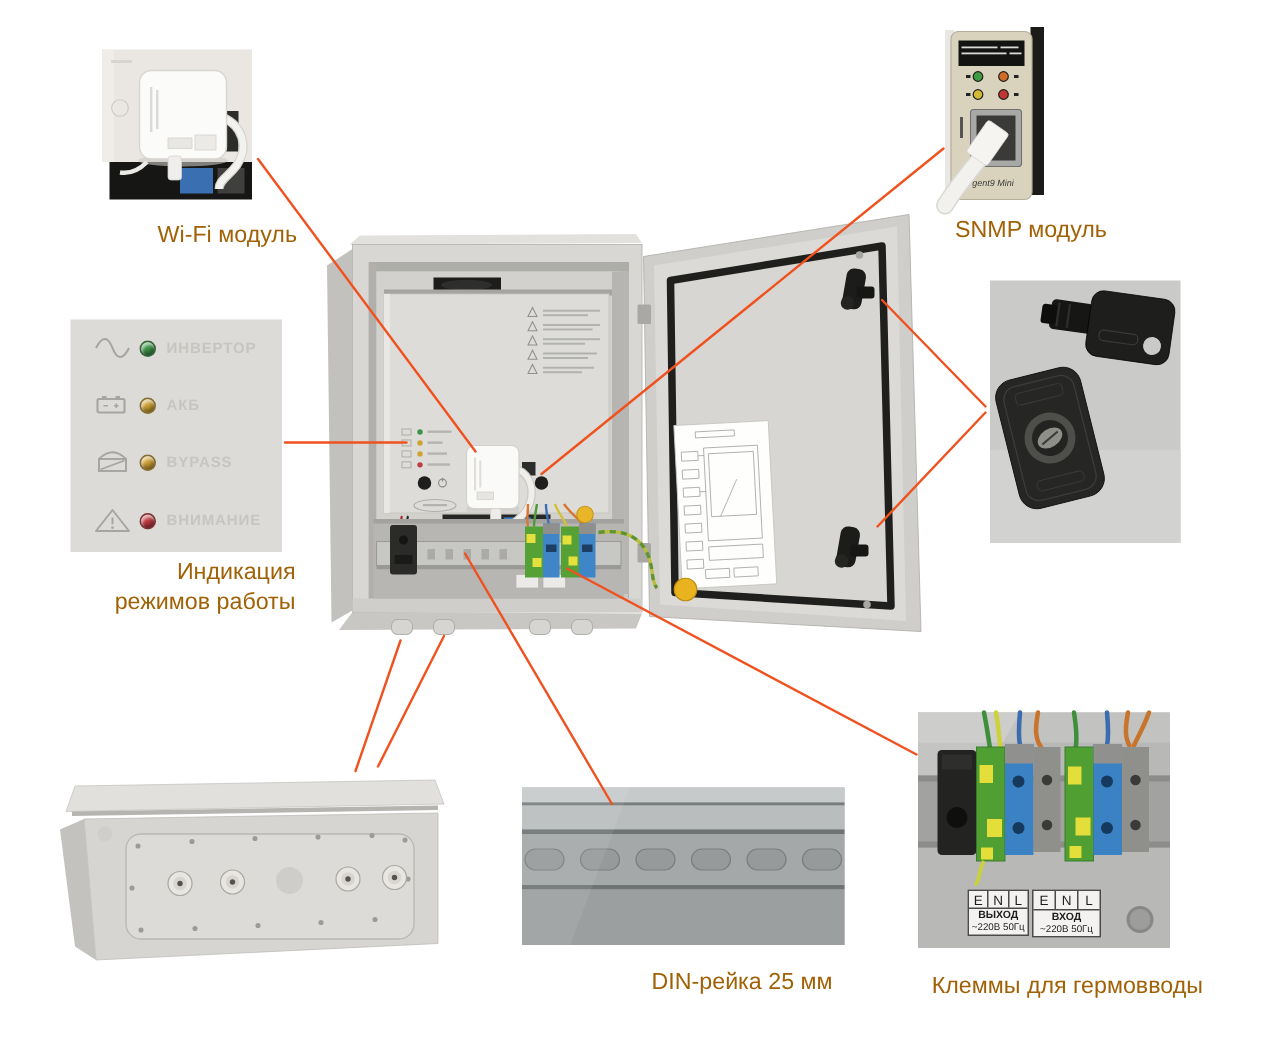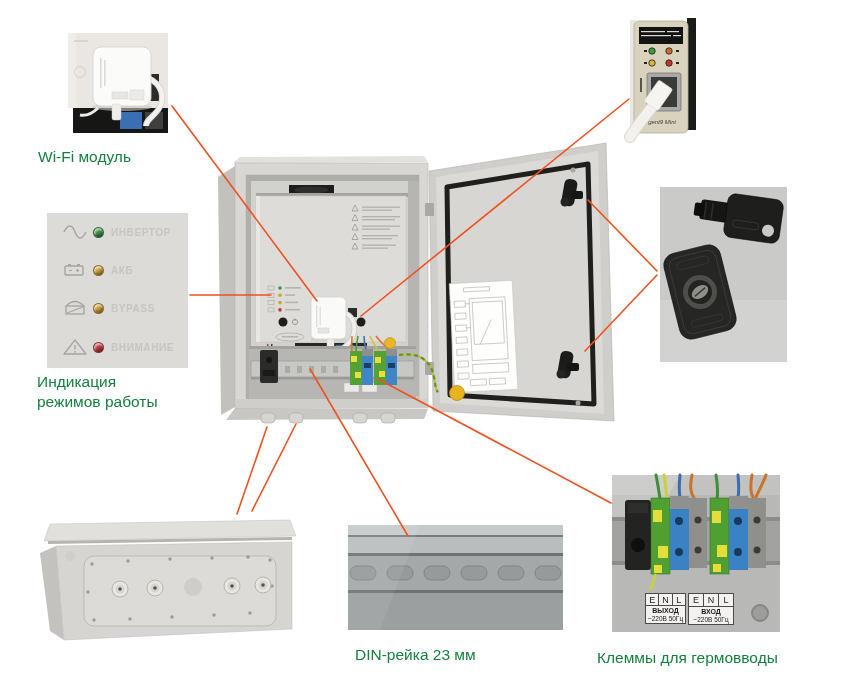--- a/index.html
+++ b/index.html
@@ -1,21 +1,21 @@
 <!DOCTYPE html>
 <html><head>
 <meta charset="utf-8">
 <style>
   *{margin:0;padding:0;box-sizing:border-box}
   html,body{width:842px;height:696px;background:#fff;overflow:hidden}
   body{font-family:"Liberation Sans",sans-serif;position:relative}
   #canvas{position:absolute;left:0;top:0;width:842px;height:696px}
   svg.layer{position:absolute;left:0;top:0}
   #lines{pointer-events:none}
-  .caption{position:absolute;font-size:15.5px;color:#15803d;text-align:left;line-height:20px}
+  .caption{position:absolute;font-size:15.5px;color:#a16207;text-align:right;line-height:20px}
   
   .ind-panel{position:absolute;left:47px;top:213px;width:141px;height:155px;z-index:3}
   .ind-row{position:absolute;left:15px;height:24px;display:flex;align-items:center}
   .ind-row svg{display:block}
   .led{width:11px;height:11px;border-radius:50%;margin-left:5px;border:1px solid rgba(40,40,40,.45);
        box-shadow:inset 1px 2px 2px rgba(255,255,255,.65), inset -1px -2px 3px rgba(0,0,0,.45)}
   .ind-lbl{font-size:10px;font-weight:bold;color:#c6c5c1;letter-spacing:.6px;margin-left:7px;white-space:nowrap}
   
   .tlabel{position:absolute;background:#f3f2f0;border:1px solid #4a4a48;display:flex;flex-direction:column;z-index:3}
   .tpins{display:flex;border-bottom:1px solid #4a4a48;height:13px}
@@ -473,20 +473,21 @@
   <div class="tpins">
     <span class="tpin">E</span>
     <span class="tpin">N</span>
     <span class="tpin">L</span>
   </div>
   <div class="tname">ВХОД</div>
   <div class="trating">~220В 50Гц</div>
 </div>
 
 <div class="caption" style="left:38px;top:147px;width:160px">Wi-Fi модуль</div>
+<div class="caption" style="left:592px;top:144px;width:146px">SNMP модуль</div>
 <div class="caption" style="left:37px;top:372px;width:160px">
   <div>Индикация</div>
   <div>режимов работы</div>
 </div>
-<div class="caption" style="left:355px;top:645px;width:200px">DIN-рейка 23 мм</div>
+<div class="caption" style="left:355px;top:645px;width:200px">DIN-рейка 25 мм</div>
 <div class="caption" style="left:597px;top:648px;width:205px">Клеммы для гермовводы</div>
 
 </div>
 
 </body></html>

